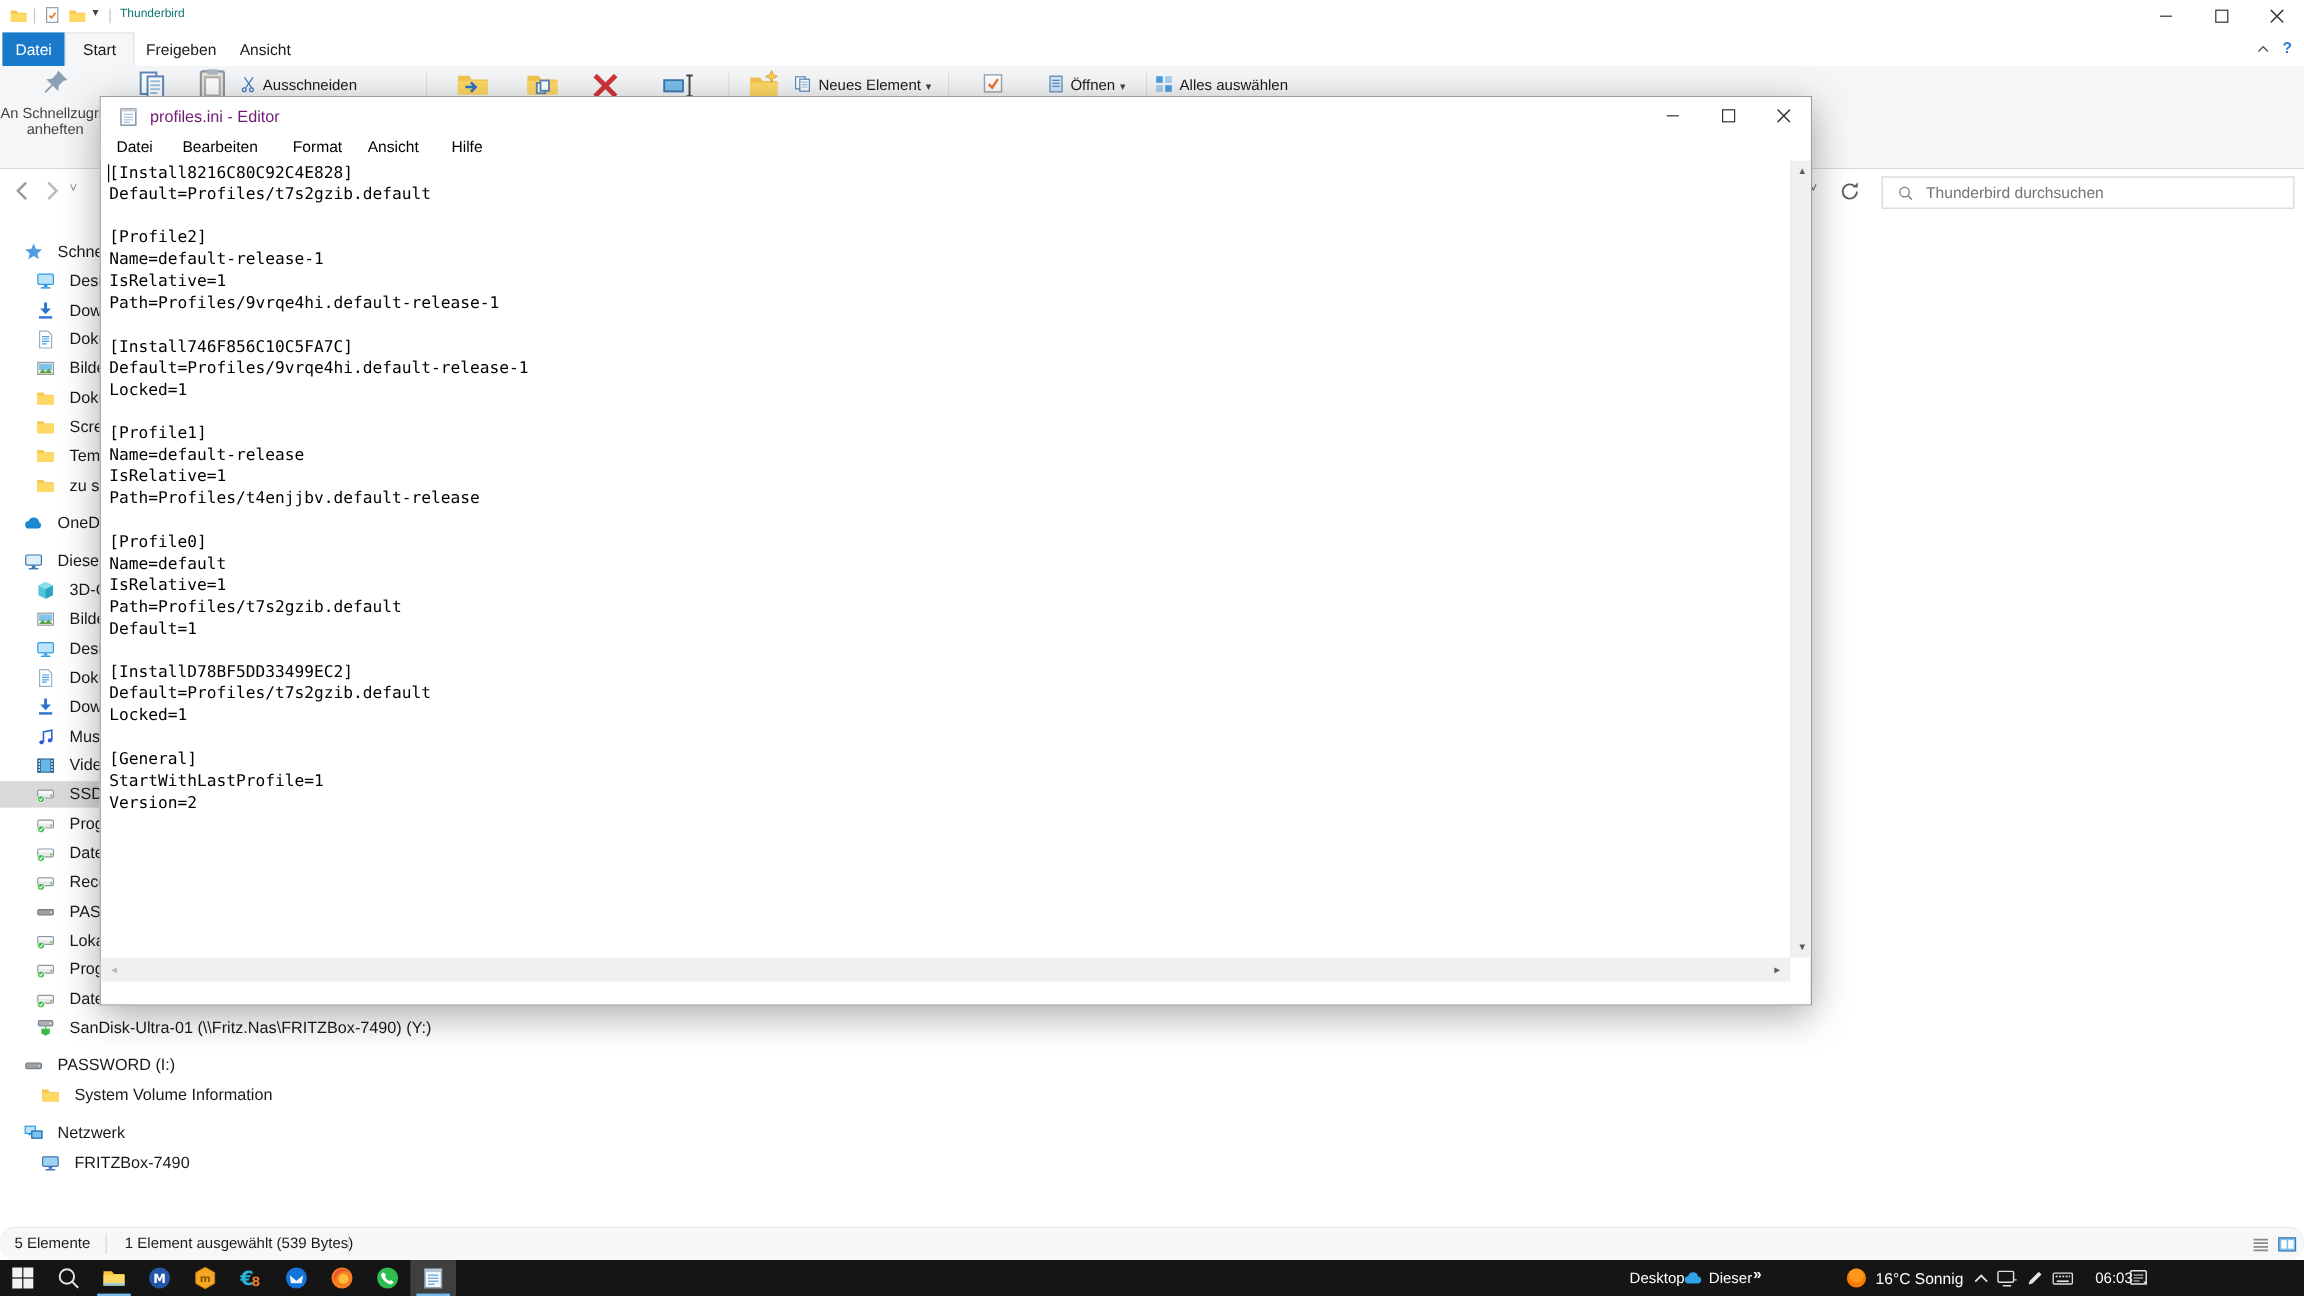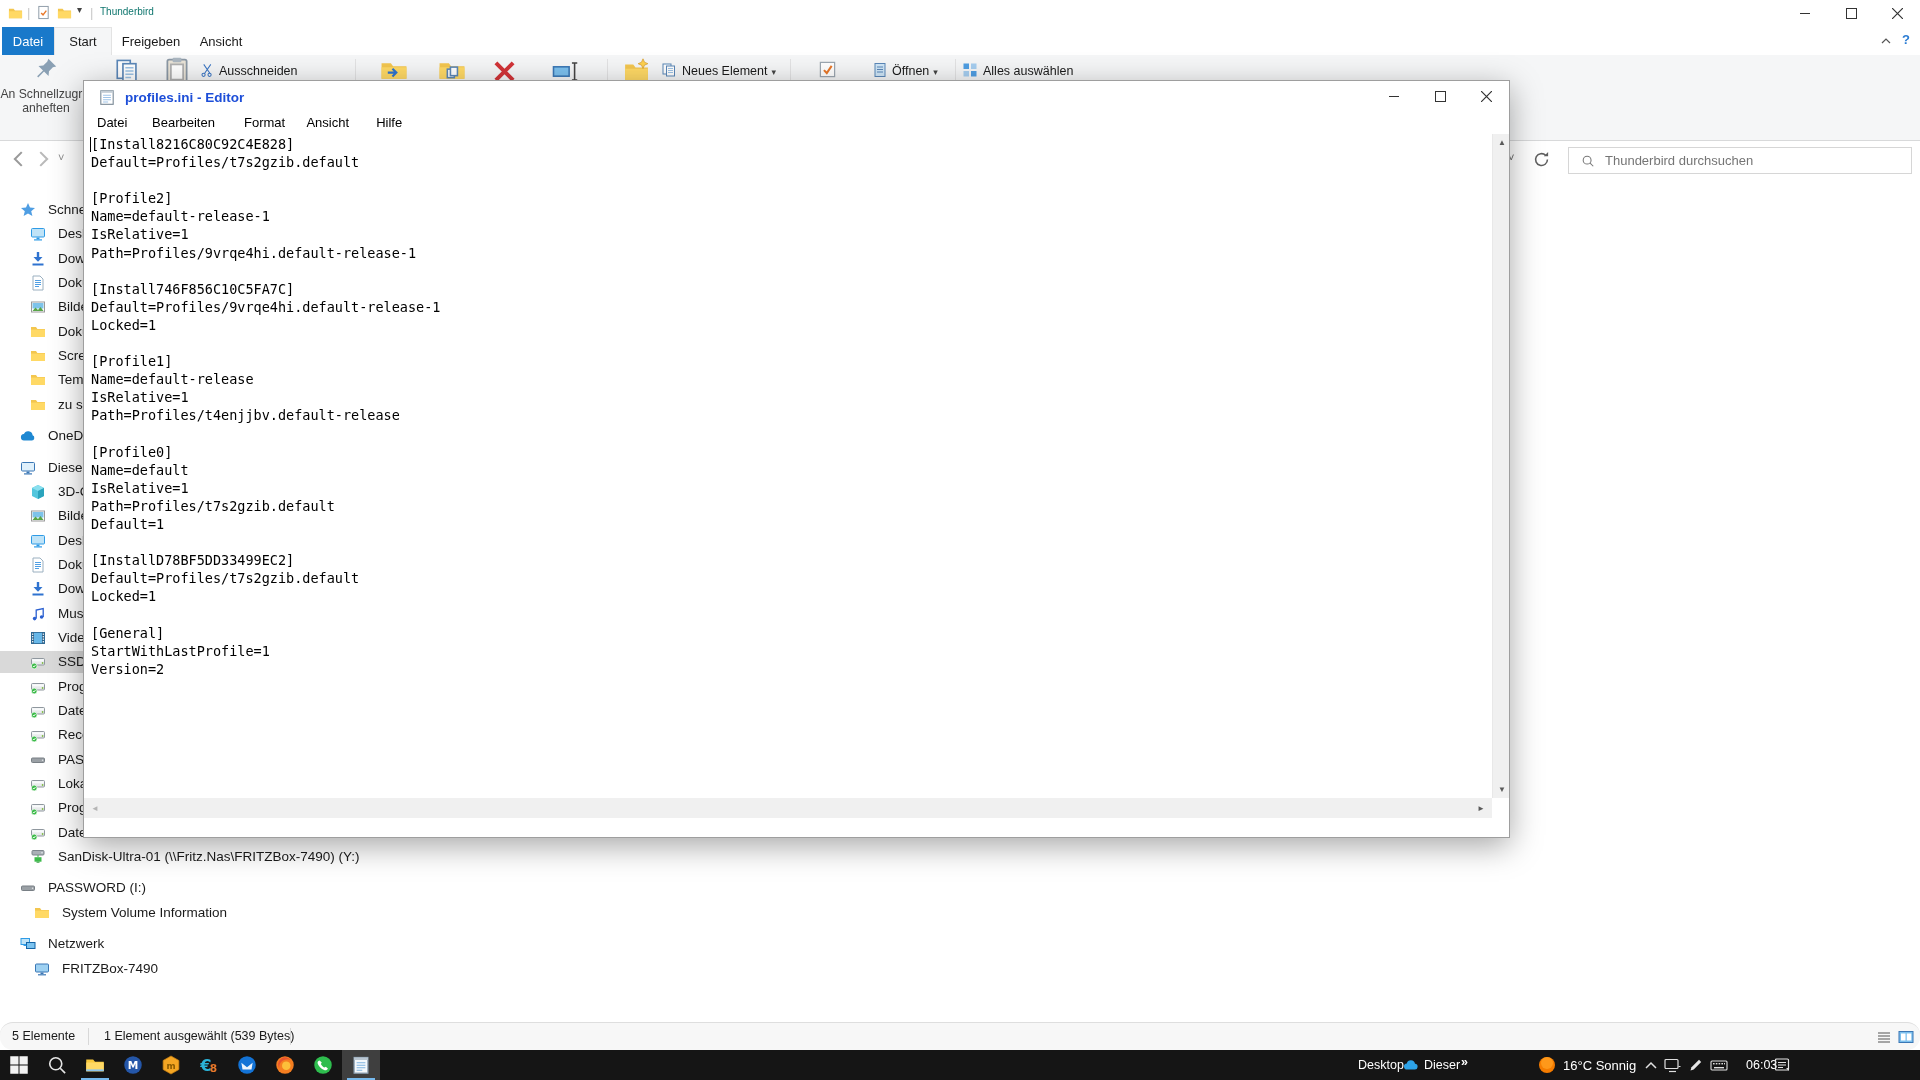--- a/index.html
+++ b/index.html
@@ -26,21 +26,21 @@
   .side-row{position:absolute;height:22px;display:flex;align-items:center;white-space:nowrap;}
   .side-row .lbl{font-size:13.5px;color:#1a1a1a;margin-left:6px;}
   .side-sel{position:absolute;left:0;width:302px;height:22px;background:#d9d9d9;}
   .ico{display:inline-block;line-height:0;}
   .ico svg{display:block;}
   #exp-status{left:0;top:1022px;width:1920px;height:28px;background:#f7f7f7;border-top:1px solid #dedede;box-sizing:border-box;font-size:12.5px;color:#1a1a1a;border-radius:13px;}
   .st-sep{position:absolute;top:5px;width:1px;height:17px;background:#d8d8d8;}
   
   #notepad{left:83px;top:80px;width:1427px;height:758px;background:#fff;border:1px solid #9e9e9e;box-sizing:border-box;box-shadow:0 8px 30px rgba(0,0,0,.35);z-index:10;}
   #np-titlebar{left:0;top:0;width:100%;height:32px;background:#fff;}
-  #np-title{left:41px;top:9px;font-size:13.5px;color:#1d4ed8;font-weight:bold;}
+  #np-title{left:41px;top:9px;font-size:13.5px;color:#701a75;}
   .np-wbtn{width:46px;height:31px;display:flex;align-items:center;justify-content:center;top:0;}
   #np-menubar{left:0;top:32px;width:100%;height:21px;background:#fff;}
   .np-menu{position:absolute;top:2px;font-size:13px;color:#000;padding:0 8px;}
   #np-text{left:7px;top:54px;width:1400px;font-family:"DejaVu Sans Mono","Liberation Mono",monospace;font-size:13.5px;line-height:18.1px;color:#000;white-space:pre;}
   .np-line{height:18.1px;}
   #np-caret{left:6px;top:56px;width:1px;height:15px;background:#000;}
   #np-vscroll{left:1408px;top:53px;width:17px;height:664px;background:#f0f0f0;border-left:1px solid #e8e8e8;box-sizing:border-box;}
   #np-hscroll{left:0px;top:717px;width:1408px;height:20px;background:#f0f0f0;}
   .scr-ar{position:absolute;font-size:8px;color:#5a5a5a;}
   #np-status{left:0;top:737px;width:1425px;height:19px;background:#f0f0f0;border-top:1px solid #d9d9d9;box-sizing:border-box;font-size:12px;color:#333;}

